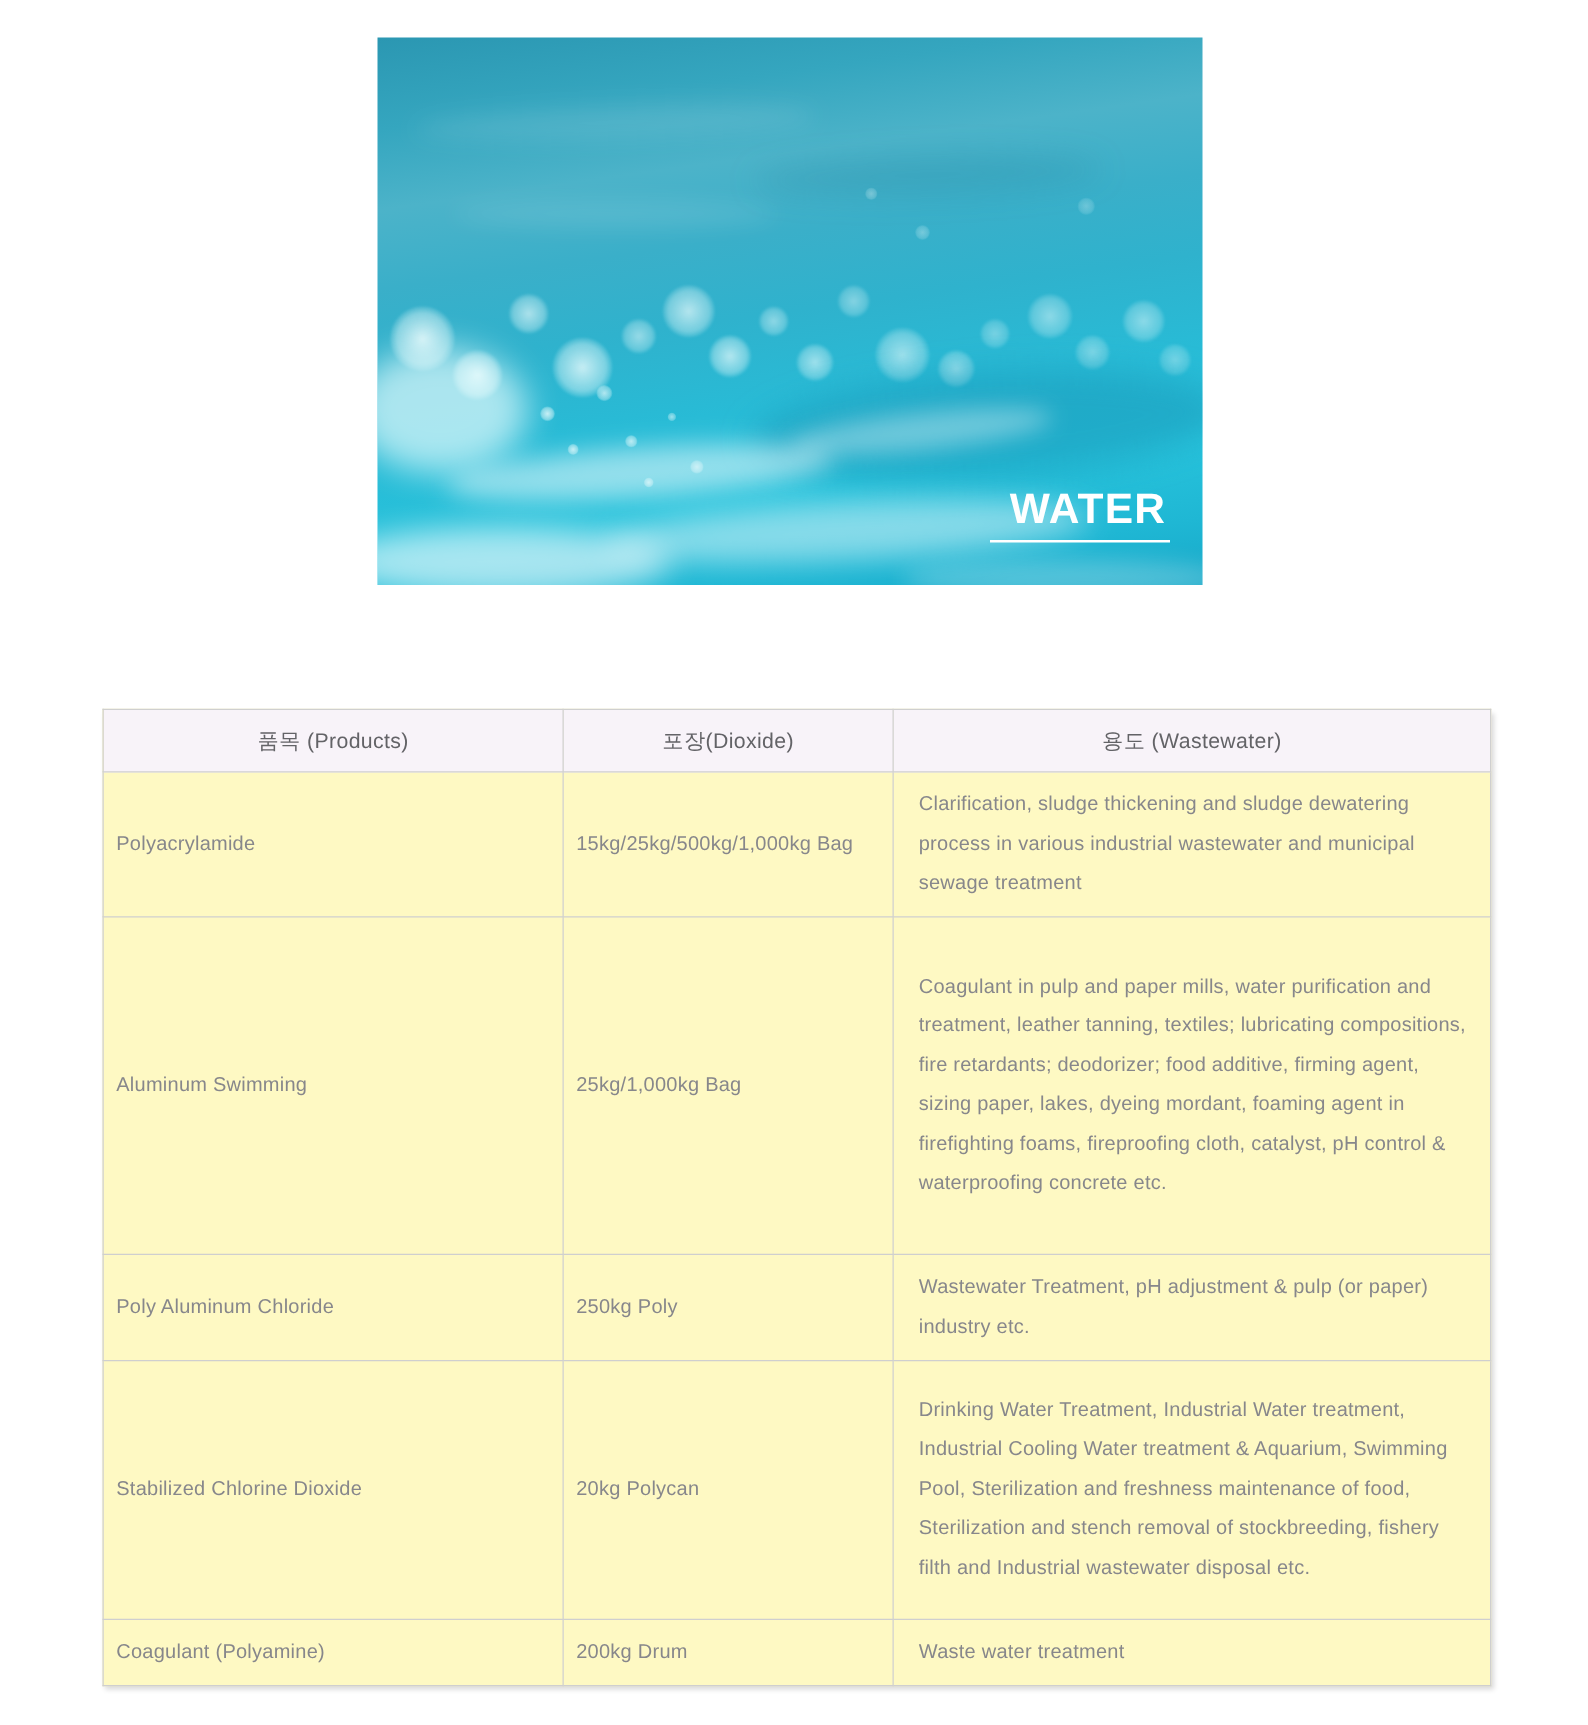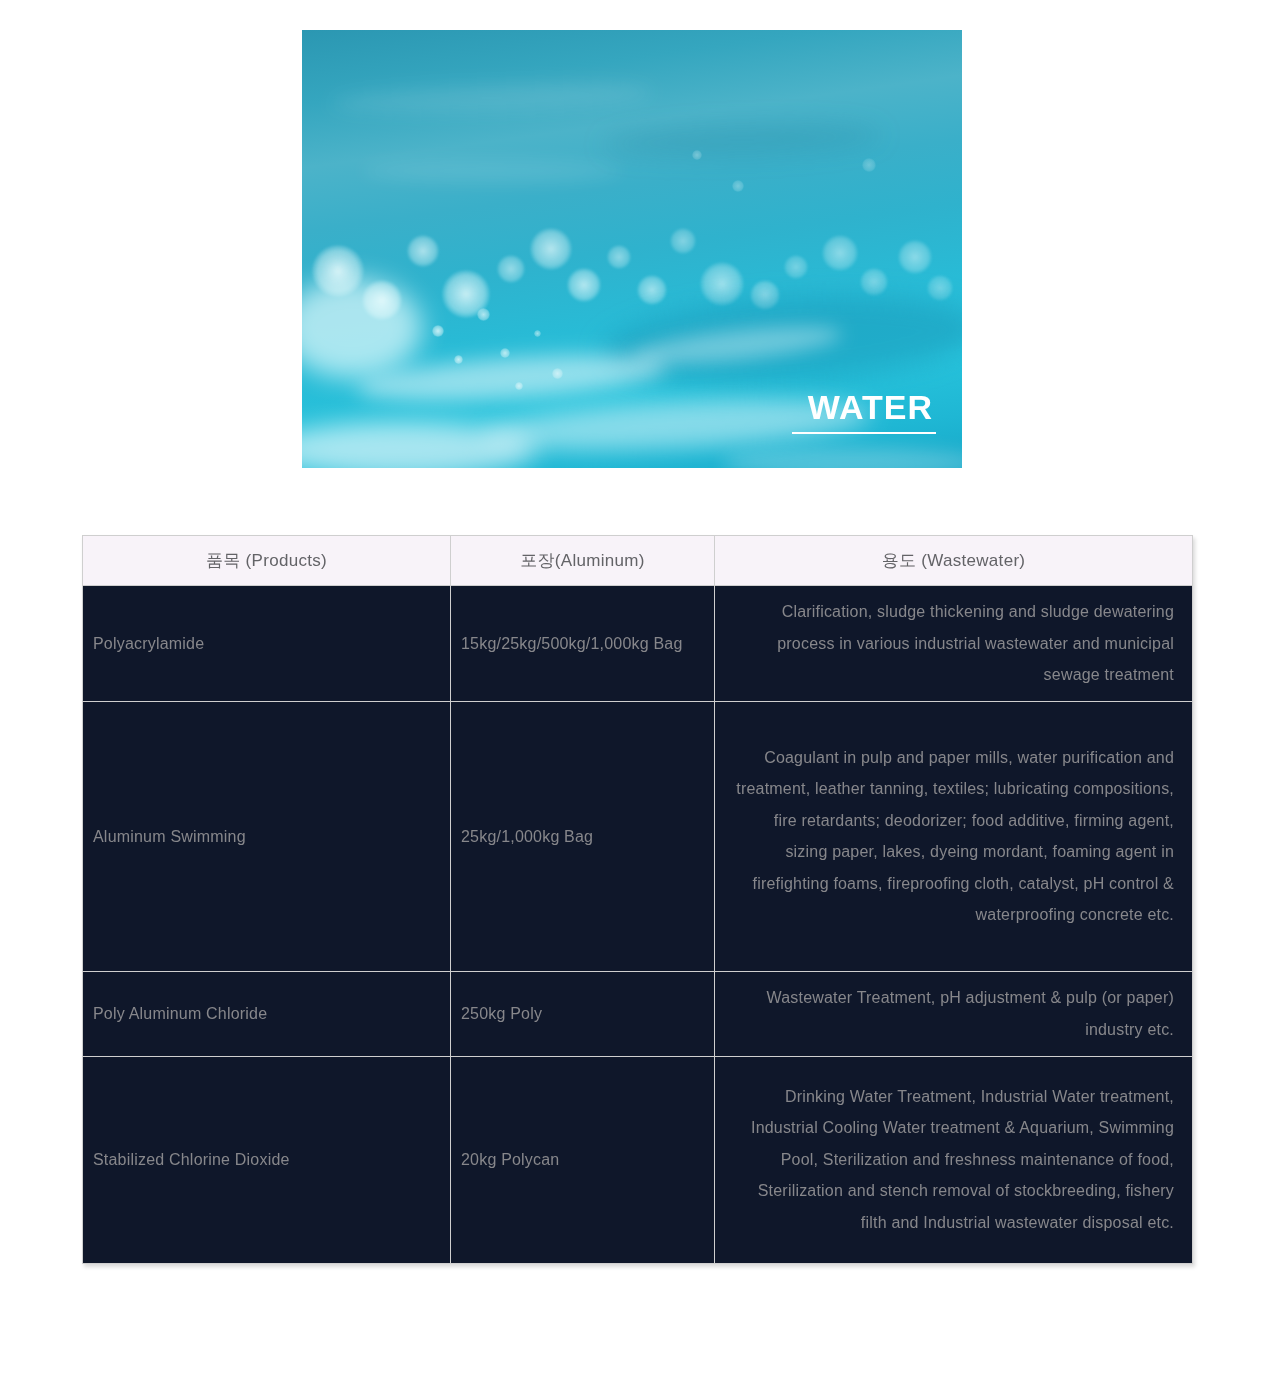--- a/index.html
+++ b/index.html
@@ -69,21 +69,22 @@
     left: 82px;
     top: 535px;
     width: 1110px;
   }
   table.products {
     width: 1110px;
     table-layout: fixed;
     border-collapse: collapse;
     border: 1px solid #b2b2b6;
     box-shadow: 2px 3px 4px rgba(0,0,0,0.15);
-    background: #0f172a;
+    background: #fef9c3;
+    margin-top: 32px;
   }
   table.products col.c1 { width: 368px; }
   table.products col.c2 { width: 264px; }
   table.products col.c3 { width: 478px; }
   table.products th, table.products td {
     border: 1px solid #cfcfcf;
     vertical-align: middle;
   }
   table.products thead tr { height: 50px; }
   table.products th {
@@ -97,21 +98,21 @@
   table.products td {
     color: #87878b;
     font-size: 16px;
     letter-spacing: 0.2px;
   }
   td.c-prod, td.c-pack {
     padding: 6px 10px;
     line-height: 31px;
   }
   td.c-app {
-    text-align: right;
+    text-align: left;
     padding: 10px 18px 10px 20px;
     line-height: 31.5px;
   }
   tr.r1 { height: 115px; }
   tr.r2 { height: 270px; }
   tr.r3 { height: 85px; }
   tr.r4 { height: 207px; }
   tr.r5 { height: 53px; }
 </style>
 </head>
@@ -171,21 +172,21 @@
   <div class="table-wrap">
     <table class="products">
       <colgroup>
           <col class="c1">
           <col class="c2">
           <col class="c3">
         </colgroup>
       <thead>
         <tr>
           <th>품목 (Products)</th>
-          <th>포장(Aluminum)</th>
+          <th>포장(Dioxide)</th>
           <th>용도 (Wastewater)</th>
         </tr>
       </thead>
       <tbody>
         <tr class="r1">
           <td class="c-prod">Polyacrylamide</td>
           <td class="c-pack">15kg/25kg/500kg/1,000kg Bag</td>
           <td class="c-app">Clarification, sludge thickening and sludge dewatering process in various industrial wastewater and municipal sewage treatment</td>
         </tr>
         <tr class="r2">
@@ -196,17 +197,22 @@
         <tr class="r3">
           <td class="c-prod">Poly Aluminum Chloride</td>
           <td class="c-pack">250kg Poly</td>
           <td class="c-app">Wastewater Treatment, pH adjustment &amp; pulp (or paper) industry etc.</td>
         </tr>
         <tr class="r4">
           <td class="c-prod">Stabilized Chlorine Dioxide</td>
           <td class="c-pack">20kg Polycan</td>
           <td class="c-app">Drinking Water Treatment, Industrial Water treatment, Industrial Cooling Water treatment &amp; Aquarium, Swimming Pool, Sterilization and freshness maintenance of food, Sterilization and stench removal of stockbreeding, fishery filth and Industrial wastewater disposal etc.</td>
         </tr>
+        <tr class="r5">
+          <td class="c-prod">Coagulant (Polyamine)</td>
+          <td class="c-pack">200kg Drum</td>
+          <td class="c-app">Waste water treatment</td>
+        </tr>
       </tbody>
     </table>
   </div>
 
 </div>
 
 </body></html>

